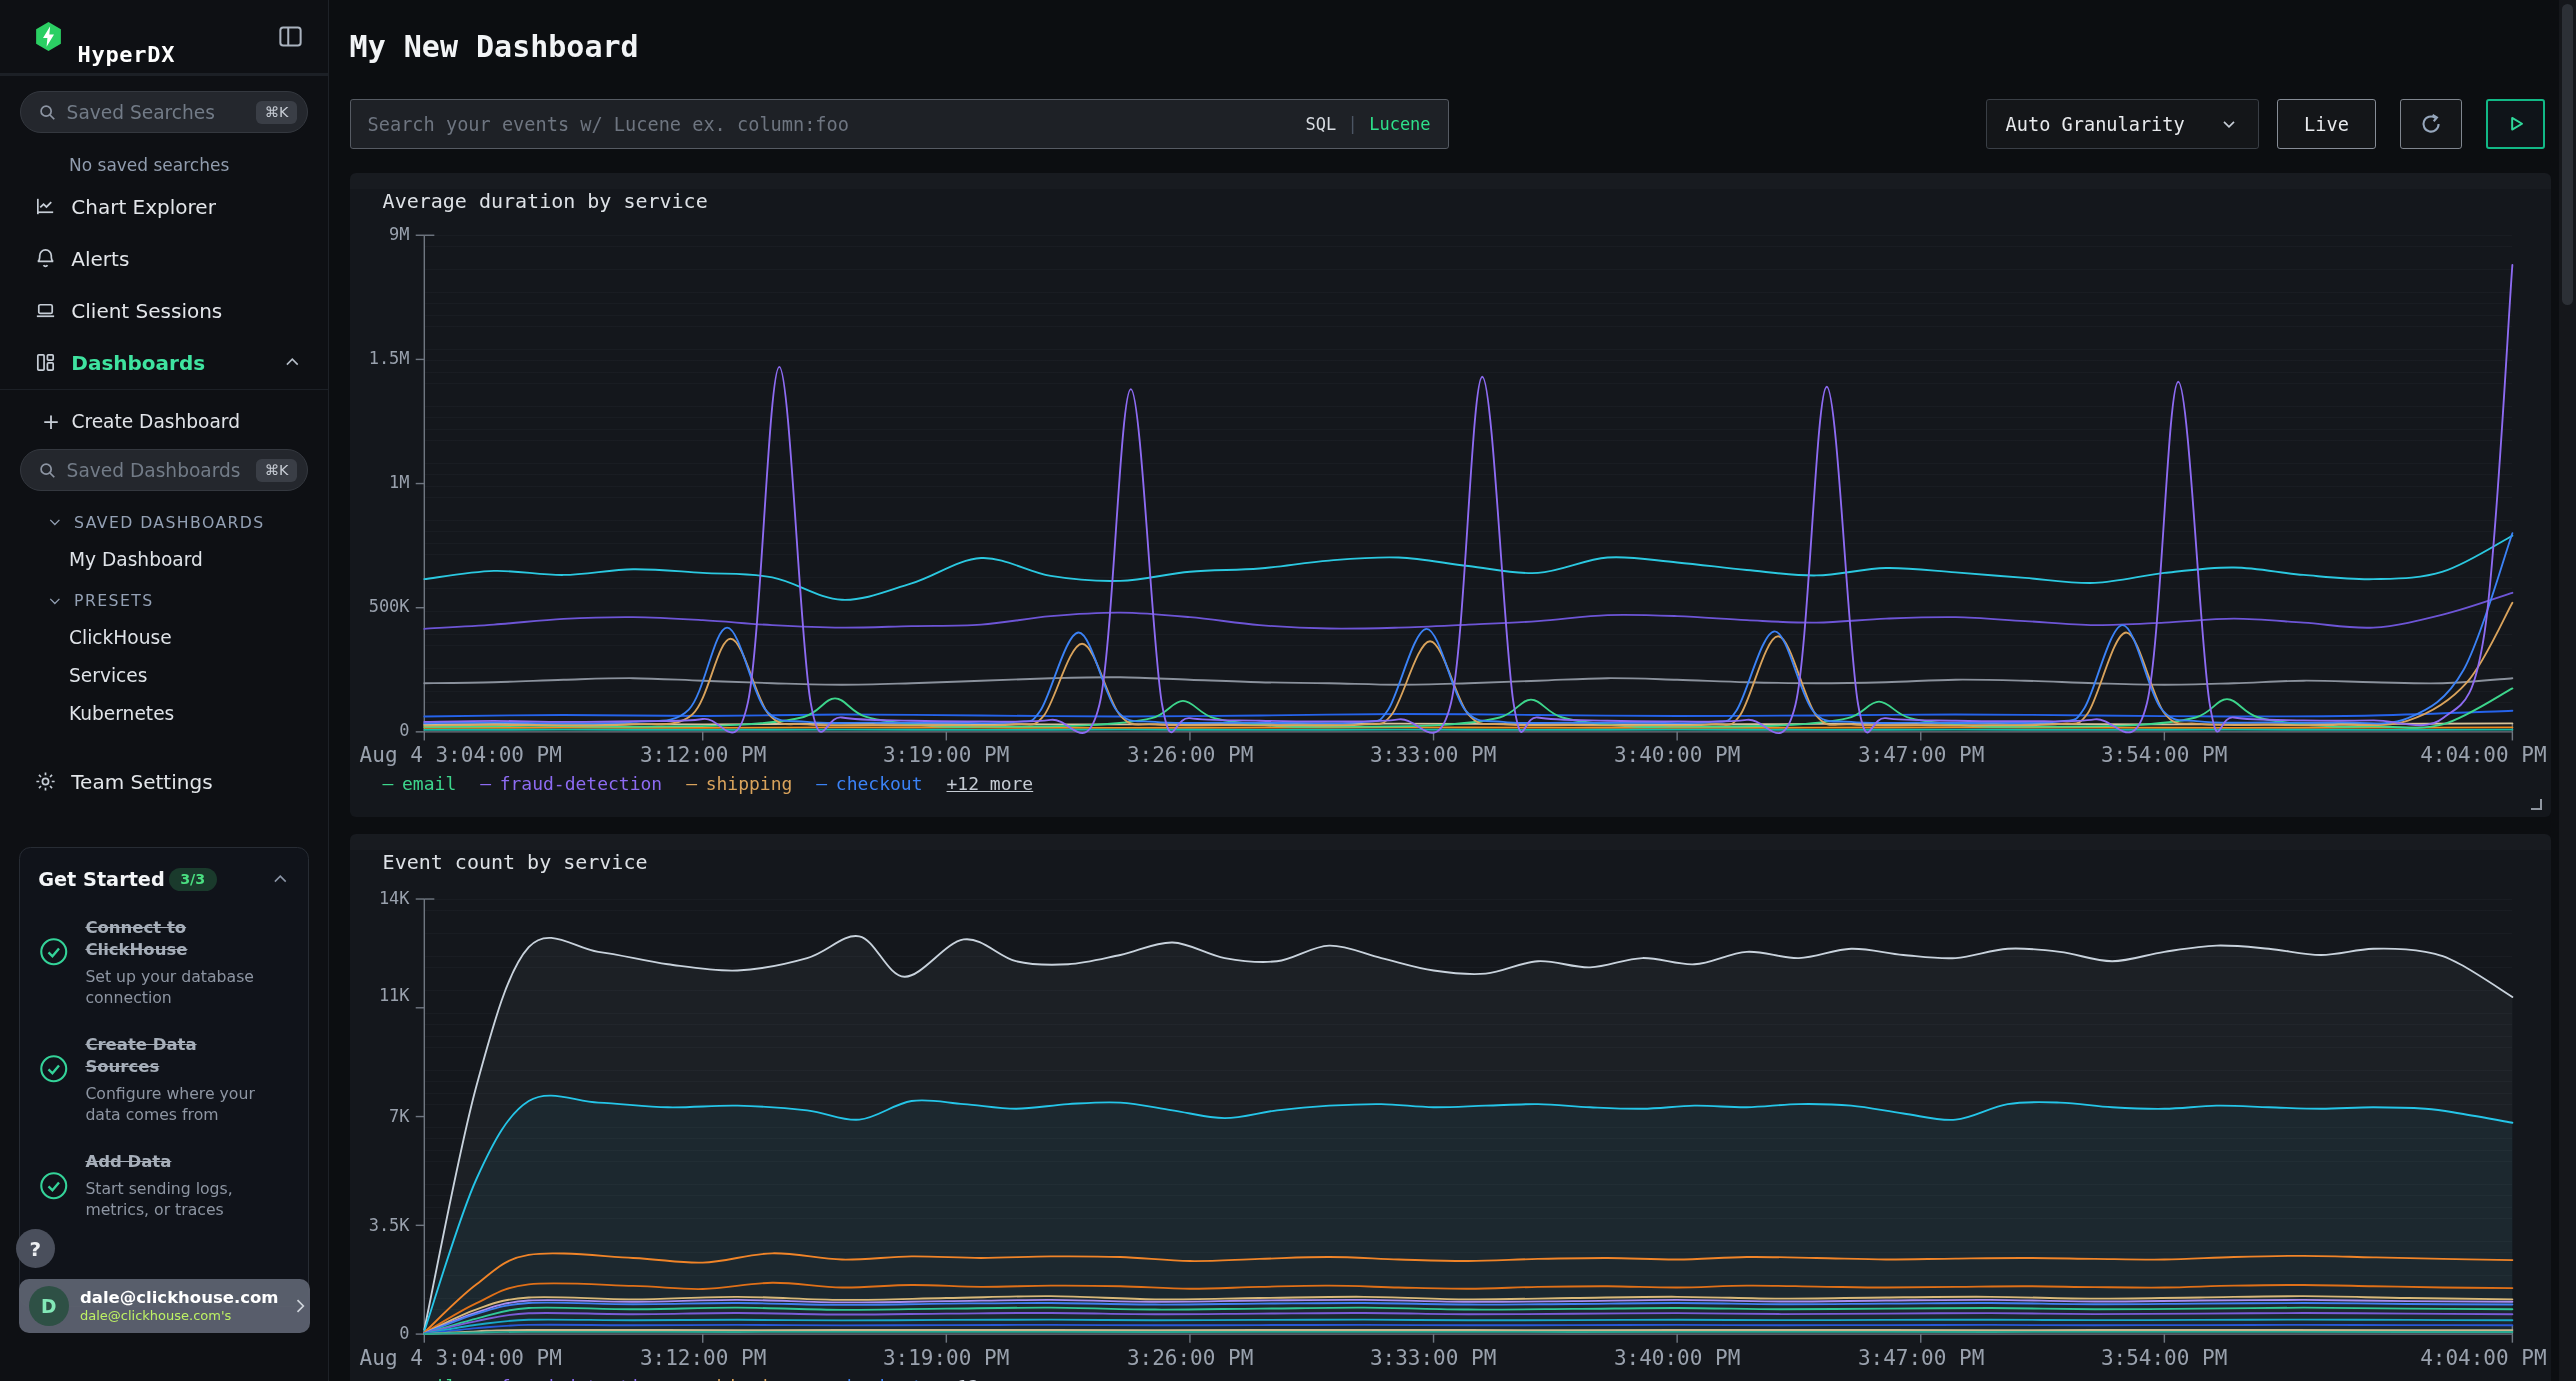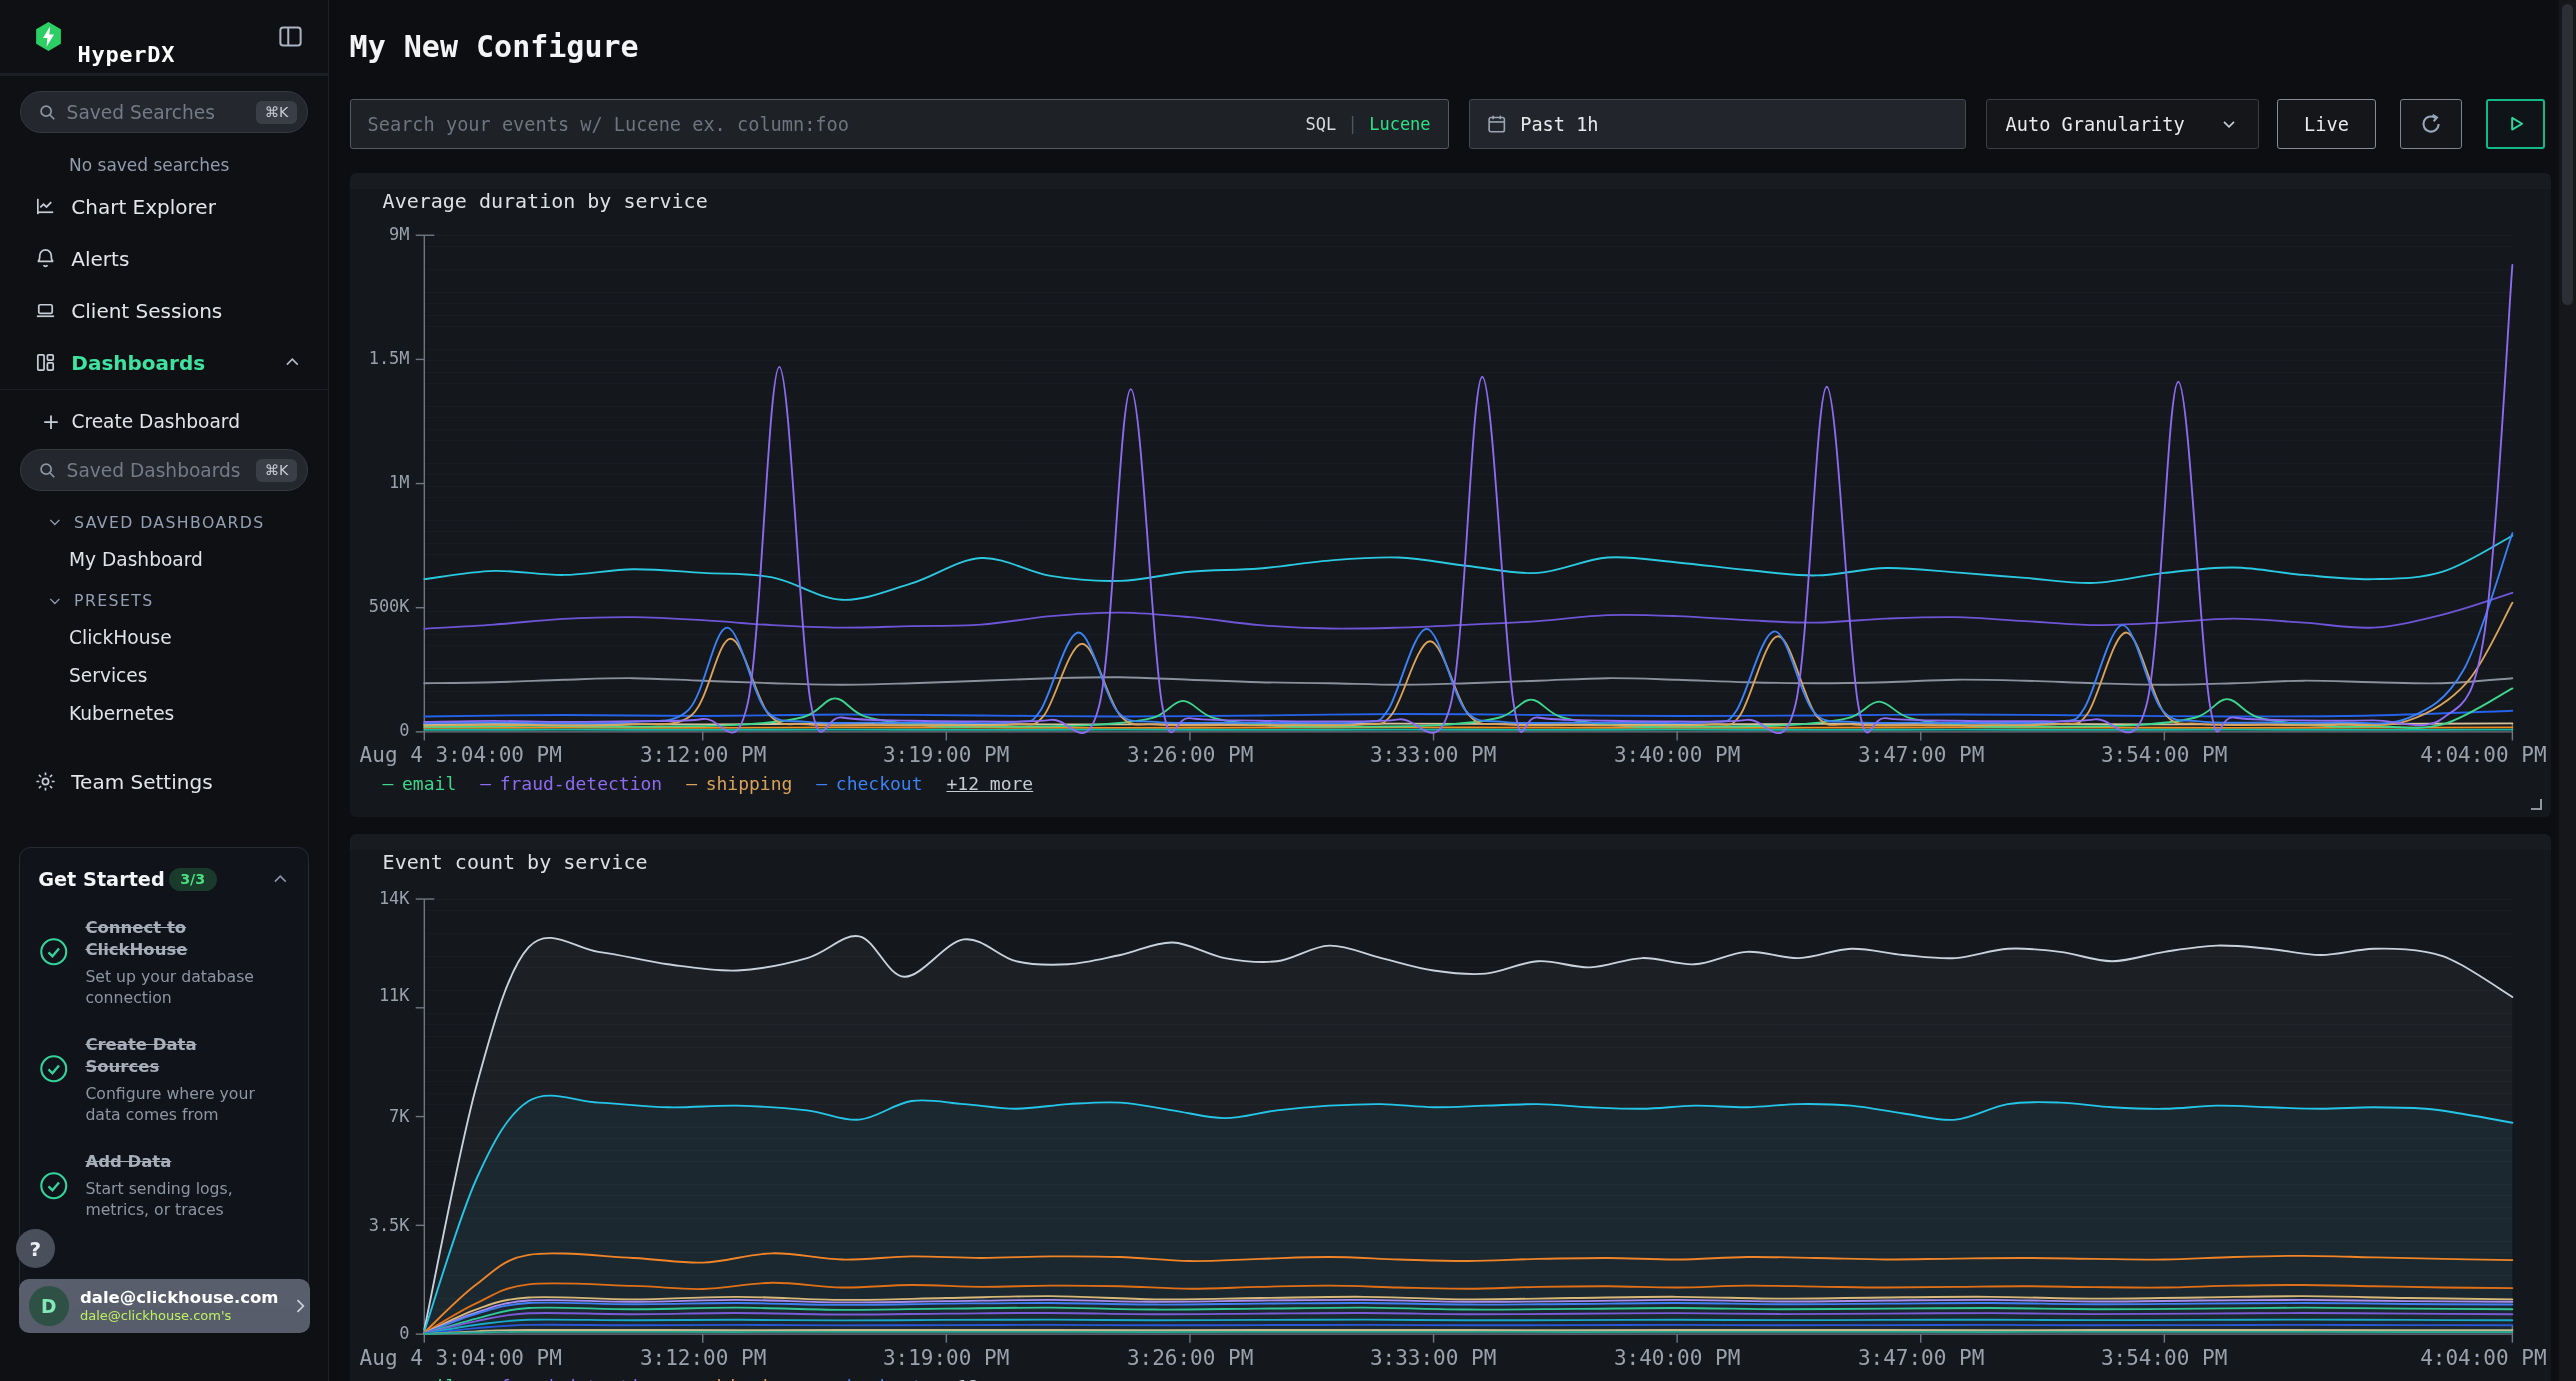--- a/index.html
+++ b/index.html
@@ -279,42 +279,31 @@
     <div class="uc-sub">dale@clickhouse.com's</div>
   </span>
   <span class="uc-chev">
     <svg width="20" height="20" viewBox="0 0 24 24" fill="none" stroke="currentColor" stroke-width="2">
         <polyline points="9,5 16,12 9,19"></polyline>
       </svg>
   </span>
 </div>
 
 <main class="main">
-  <h1 class="page-title">My New Configure</h1>
+  <h1 class="page-title">My New Dashboard</h1>
 
   <div class="ctrl search-box">
     <span class="ph">Search your events w/ Lucene ex. column:foo</span>
     <span class="sql-lucene">
       <span class="sql">SQL</span>
       <span class="pipe">|</span>
       <span class="lucene">Lucene</span>
     </span>
   </div>
 
-  <div class="ctrl time-box">
-    <span class="tico">
-      <svg width="21.5" height="21.5" viewBox="0 0 24 24" fill="none" stroke="currentColor" stroke-width="1.8">
-          <rect x="3.5" y="5" width="17" height="16" rx="2"></rect>
-          <line x1="3.5" y1="10" x2="20.5" y2="10"></line>
-          <line x1="8" y1="3" x2="8" y2="7"></line>
-          <line x1="16" y1="3" x2="16" y2="7"></line>
-        </svg>
-    </span>
-    <span class="ctrl-text">Past 1h</span>
-  </div>
 
   <div class="ctrl gran-box">
     <span class="ctrl-text">Auto Granularity</span>
     <span class="chev" style="color:#c6cdd6">
       <svg width="20" height="20" viewBox="0 0 24 24" fill="none" stroke="currentColor" stroke-width="2">
           <polyline points="6,9.5 12,15.5 18,9.5"></polyline>
         </svg>
     </span>
   </div>
 

